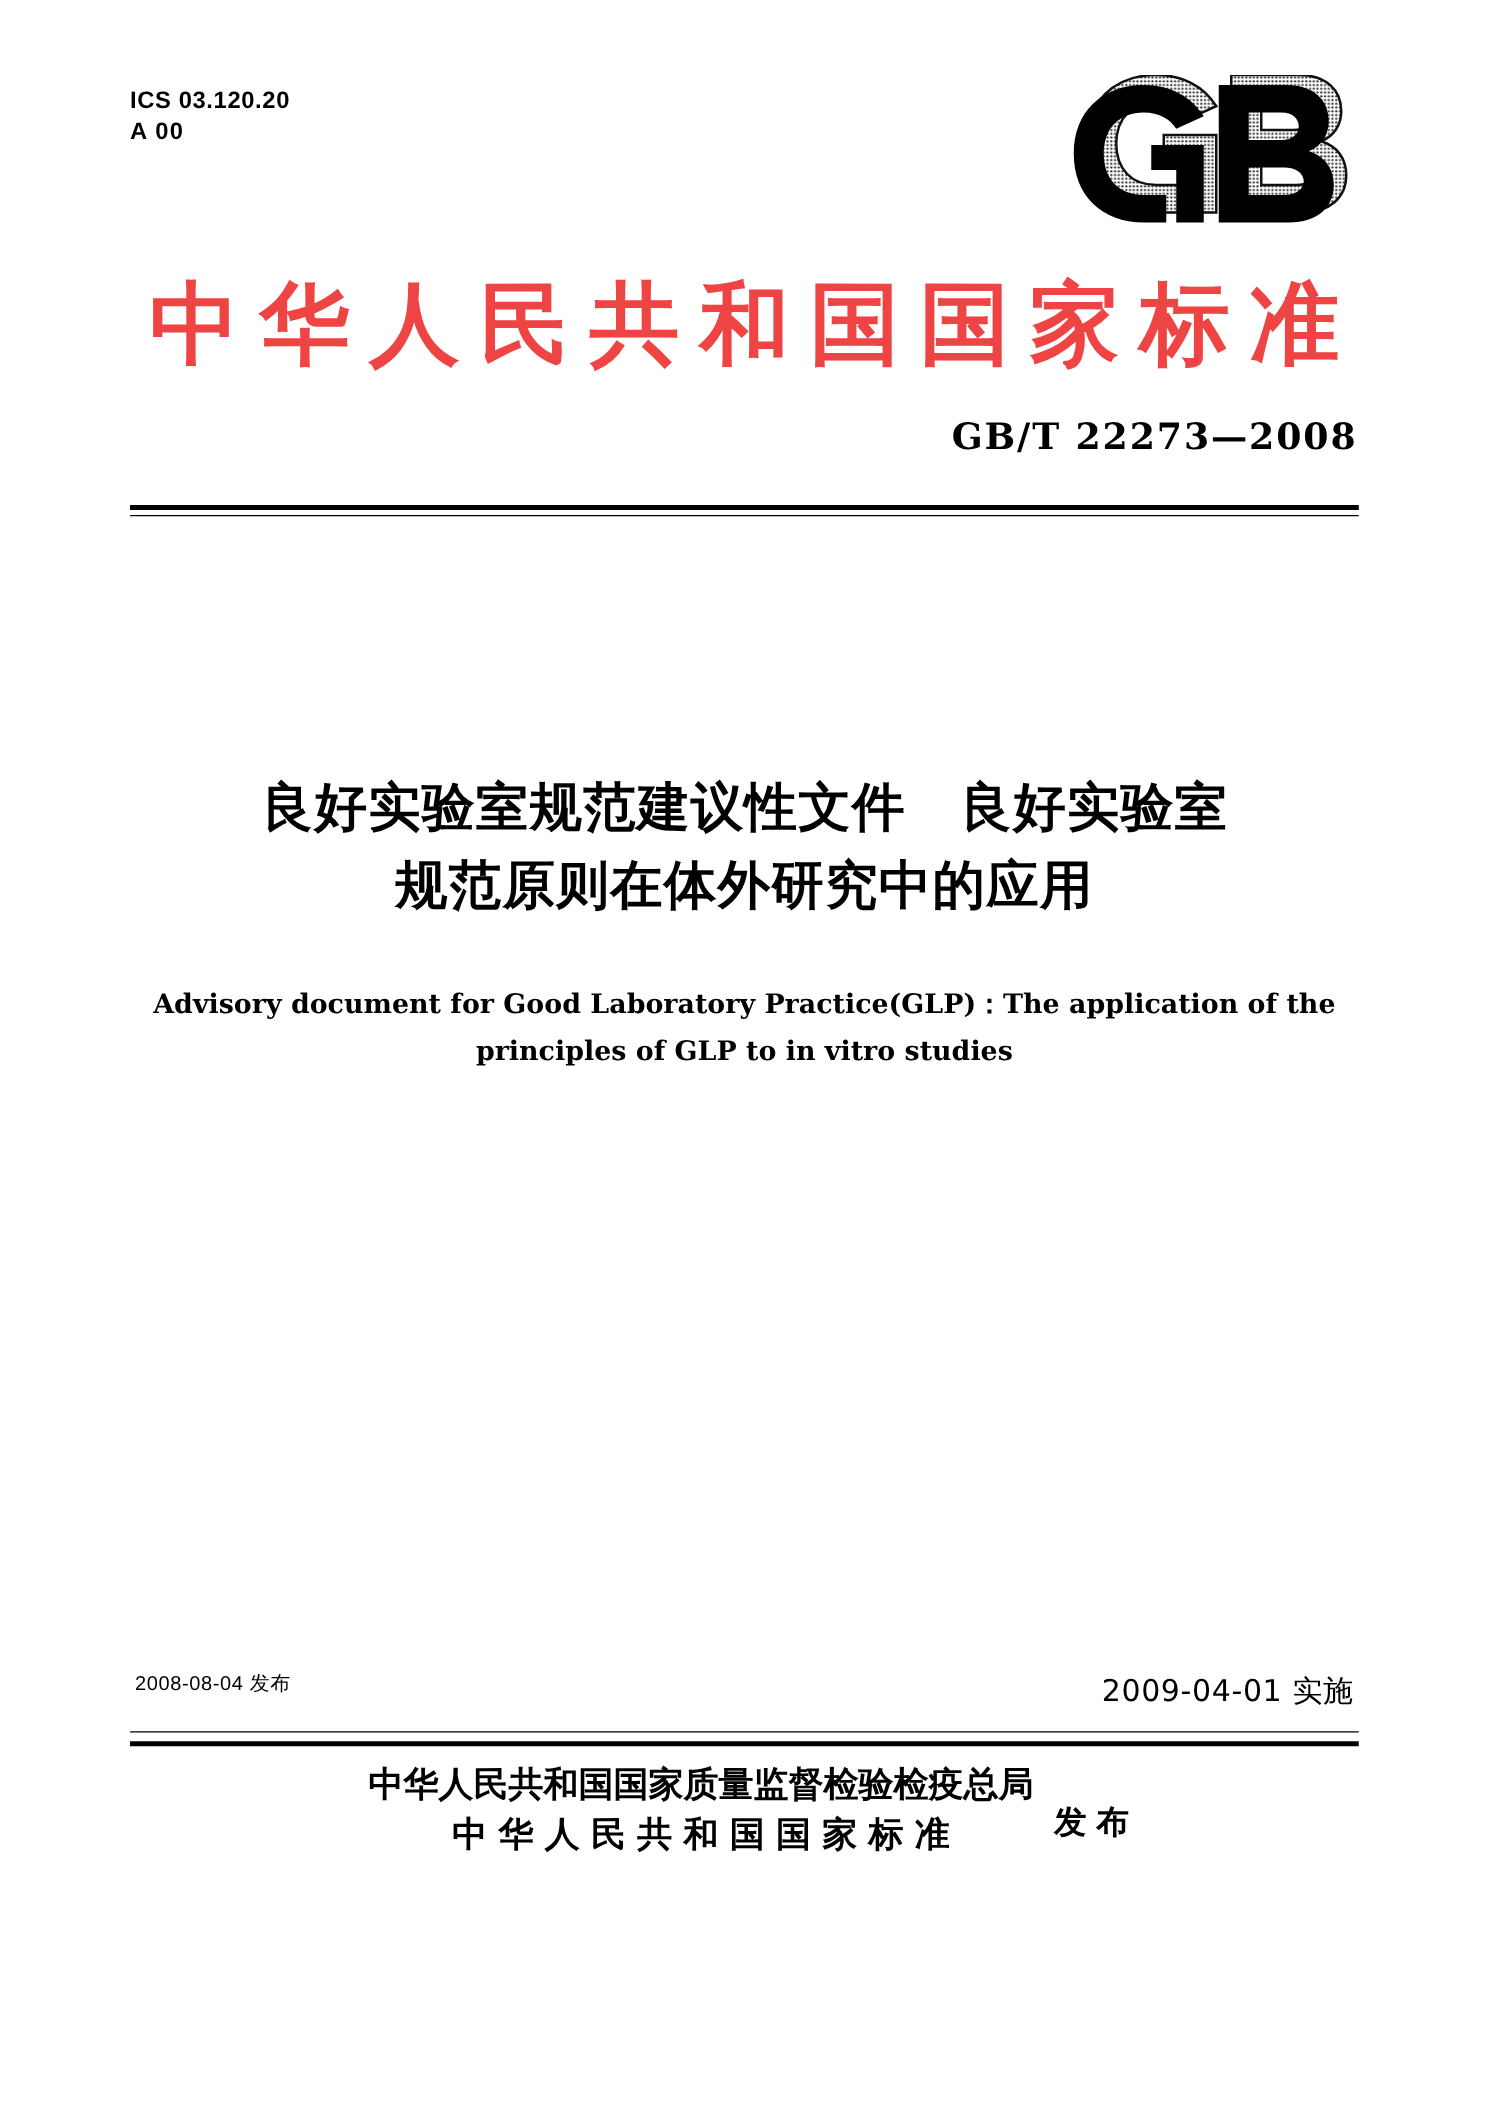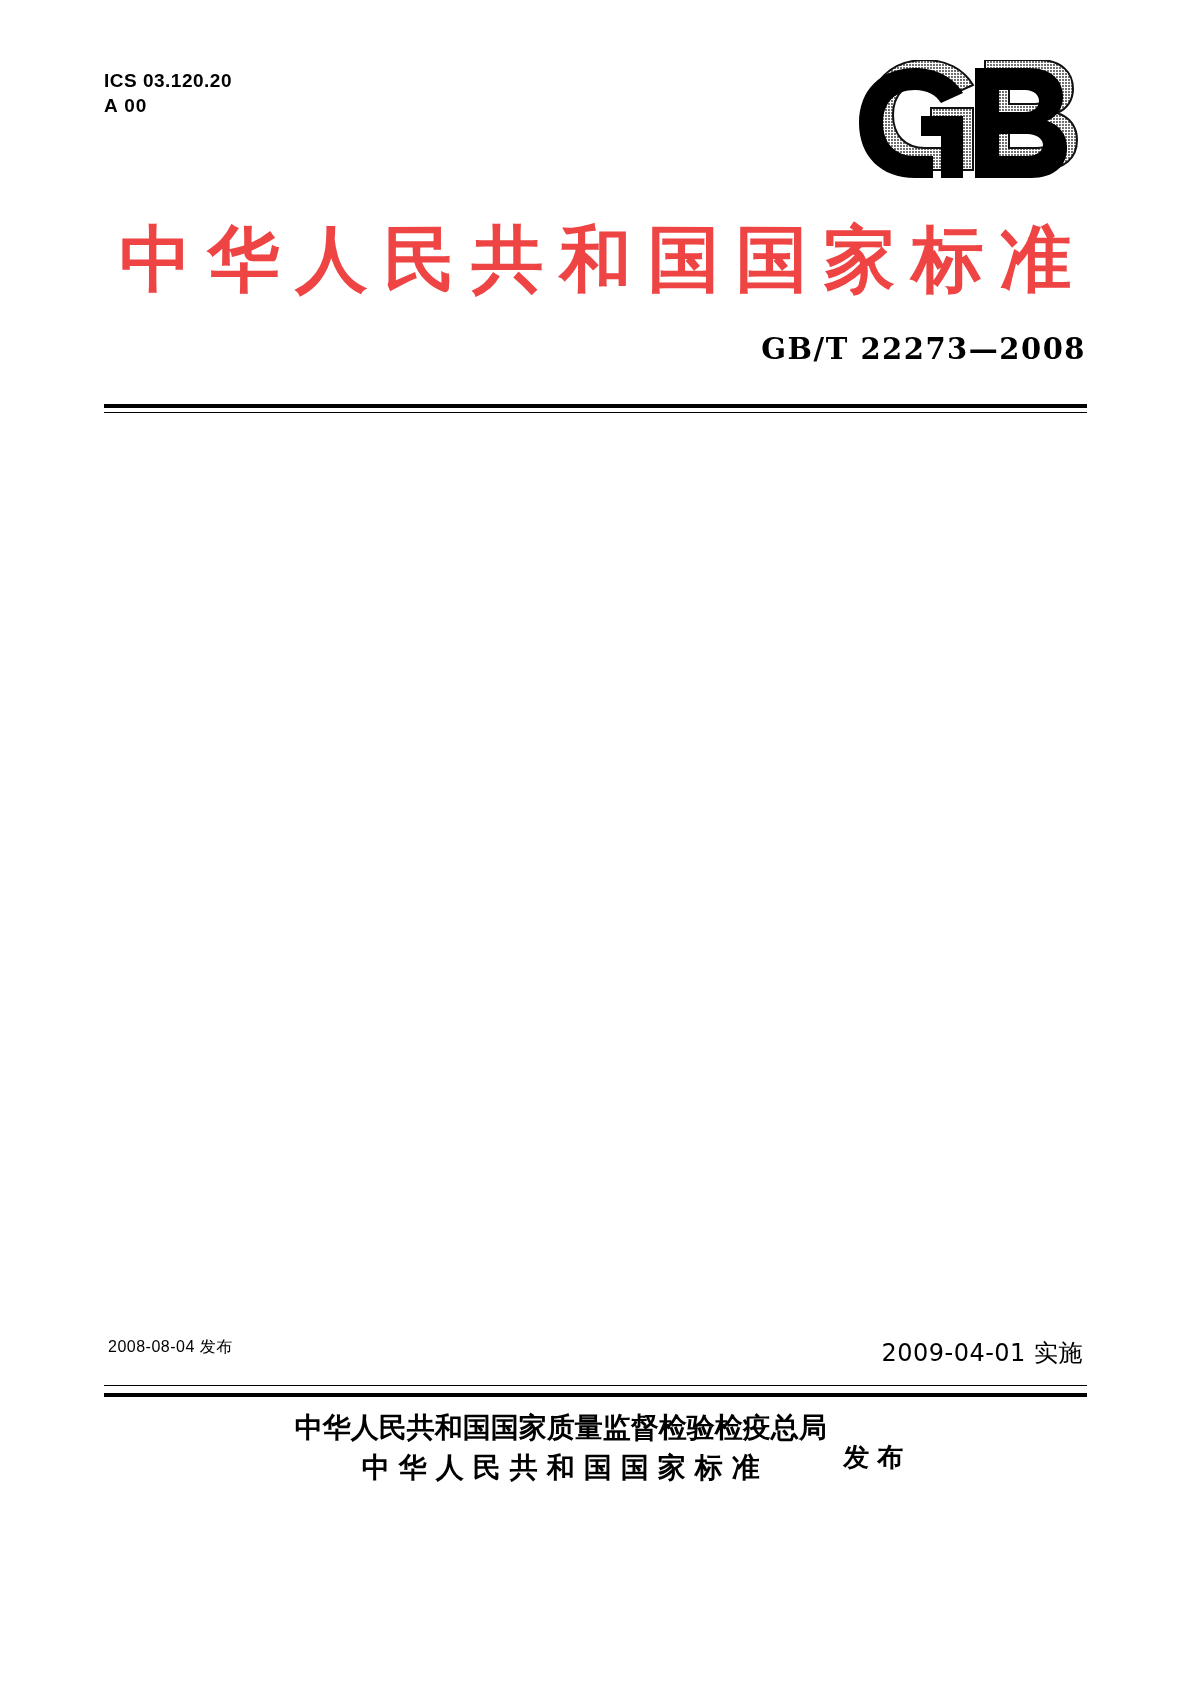--- a/index.html
+++ b/index.html
@@ -204,21 +204,29 @@
     </svg>
   </div>
 
   <div class="nat-title">中华人民共和国国家标准</div>
 
   <div class="std-no">GB/T 22273—2008</div>
 
   <div class="rule rule-top"></div>
   <div class="rule rule-top2"></div>
 
-
+  <div class="main-title">
+    <span>良好实验室规范建议性文件　良好实验室</span>
+    <span class="l2">规范原则在体外研究中的应用</span>
+  </div>
+
+  <div class="en-title">
+    <span>Advisory document for Good Laboratory Practice(GLP)：The application of the</span>
+    <span class="l2">principles of GLP to in vitro studies</span>
+  </div>
 
   <div class="rule rule-bot"></div>
   <div class="rule rule-bot2"></div>
 
   <div class="date-left">2008-08-04 发布</div>
   <div class="date-right">2009-04-01 实施</div>
 
   <div class="issuer">
     <div class="issuer-inner">
       <div class="issuer-lines">

